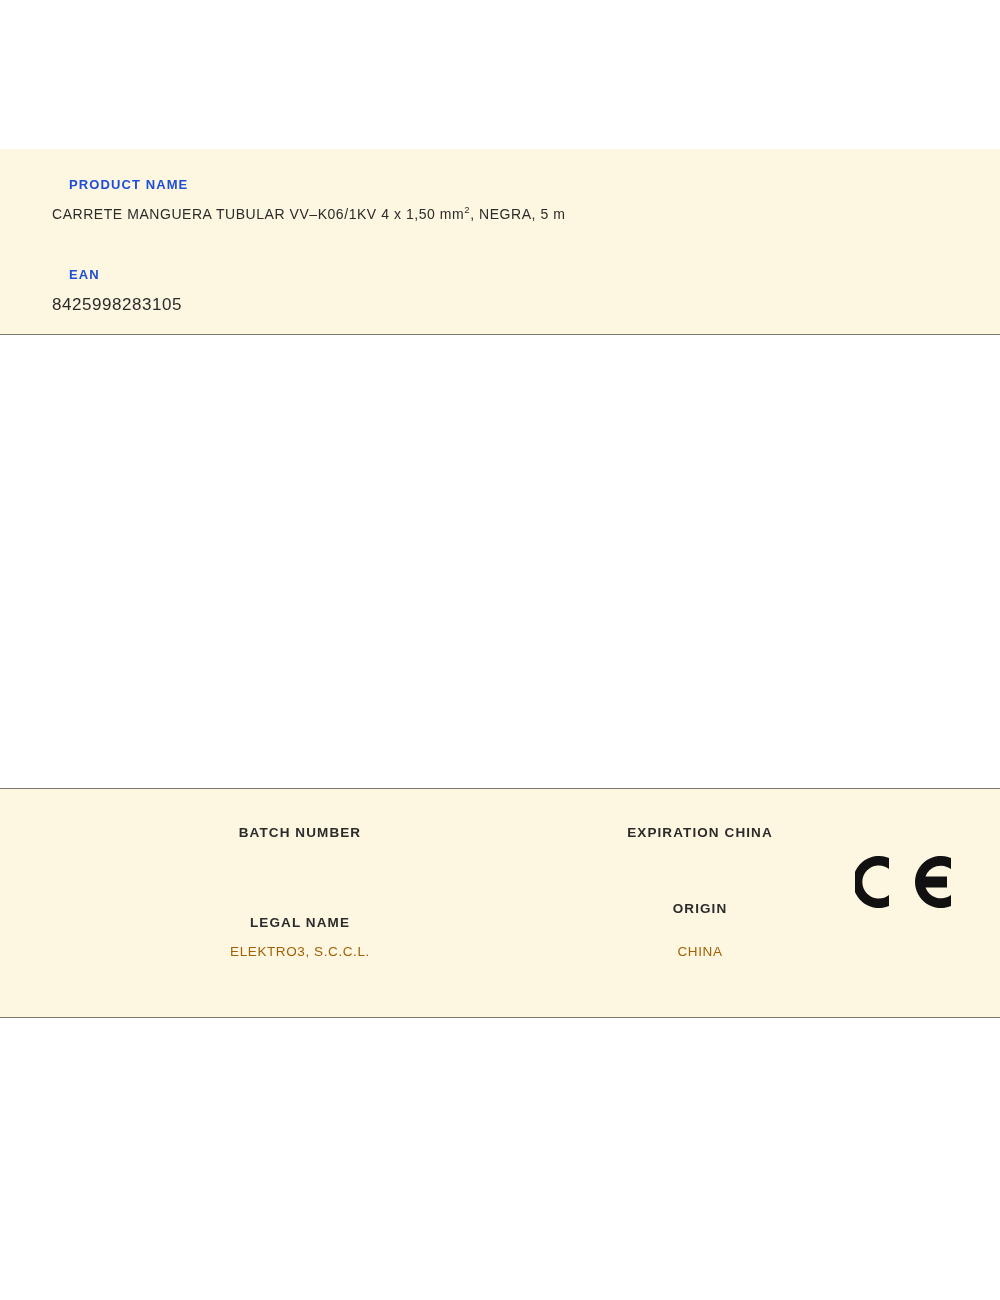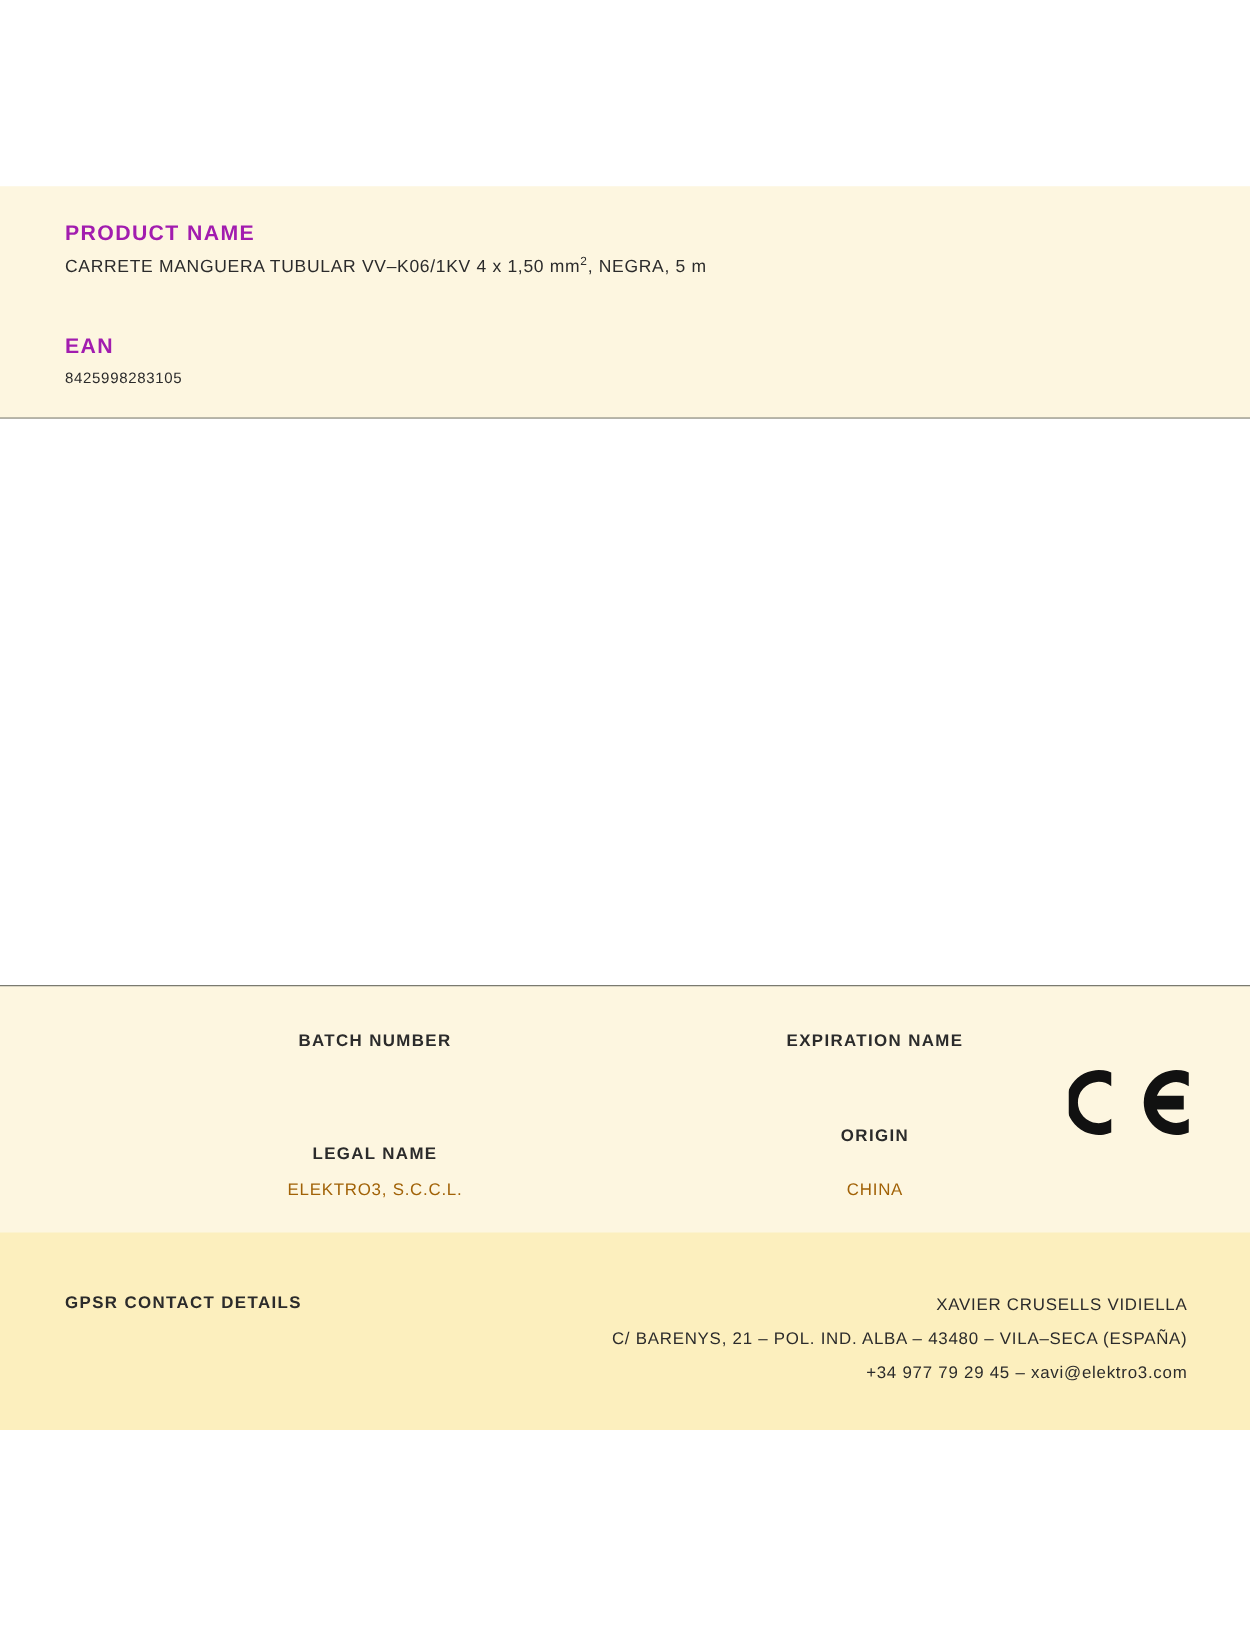--- a/index.html
+++ b/index.html
@@ -29,24 +29,25 @@
     left: 0;
     top: 149px;
     width: 1000px;
     height: 186px;
     background: #fdf6e0;
     border-bottom: 1.5px solid #7a7a70;
     box-sizing: border-box;
   }
 
   .field-label {
-    font-size: 17px;
+    font-size: 13px;
     font-weight: bold;
     letter-spacing: 1.1px;
-    color: #a21caf;
+    color: #1d4ed8;
+    margin-left: 17px;
   }
 
   .field-value {
     font-size: 14px;
     letter-spacing: 0.55px;
     color: #2b2b2b;
   }
 
   .top-block .field-label.product {
     position: absolute;
@@ -61,21 +62,21 @@
   .top-block .field-label.ean {
     position: absolute;
     left: 52px;
     top: 118px;
     text-align: center;
   }
   .top-block .field-value.ean {
     position: absolute;
     left: 52px;
     top: 146px;
-    font-size: 12px;
+    font-size: 17px;
   }
 
   sup.sq {
     font-size: 9.5px;
     vertical-align: super;
   }
 
   
   .middle-space {
     position: absolute;
@@ -184,40 +185,32 @@
     <div class="field-value product"><span>CARRETE MANGUERA TUBULAR VV–K06/1KV 4 x 1,50 mm</span><sup class="sq">2</sup><span>, NEGRA, 5 m</span></div>
 
     <div class="field-label ean">EAN</div>
     <div class="field-value ean">8425998283105</div>
   </section>
 
   <div class="middle-space"></div>
 
   <section class="info-block">
     <div class="cell-label lbl-batch">BATCH NUMBER</div>
-    <div class="cell-label lbl-exp">EXPIRATION NAME</div>
+    <div class="cell-label lbl-exp">EXPIRATION CHINA</div>
 
     <div class="cell-label lbl-legal">LEGAL NAME</div>
     <div class="cell-value val-legal">ELEKTRO3, S.C.C.L.</div>
 
     <div class="cell-label lbl-origin">ORIGIN</div>
     <div class="cell-value val-origin">CHINA</div>
 
     <div class="ce-mark">
       <svg width="100" height="62" viewBox="0 0 100 62" xmlns="http://www.w3.org/2000/svg">
         <path d="M34 7 A26 26 0 1 0 34 55 L34 44 A16.5 16.5 0 1 1 34 18 Z" fill="#111111"></path>
         <path d="M96 7 A26 26 0 1 0 96 55 L96 44 A16.5 16.5 0 0 1 70.5 36.5 L92 36.5 L92 25.5 L70.5 25.5 A16.5 16.5 0 0 1 96 18 Z" fill="#111111"></path>
       </svg>
     </div>
   </section>
 
-  <section class="gpsr-block">
-    <div class="gpsr-label">GPSR CONTACT DETAILS</div>
-    <div class="gpsr-lines">
-      <div>XAVIER CRUSELLS VIDIELLA</div>
-      <div>C/ BARENYS, 21 – POL. IND. ALBA – 43480 – VILA–SECA (ESPAÑA)</div>
-      <div>+34 977 79 29 45 – xavi@elektro3.com</div>
-    </div>
-  </section>
 
   <div class="bottom-space"></div>
 
 </div>
 
 </body></html>

